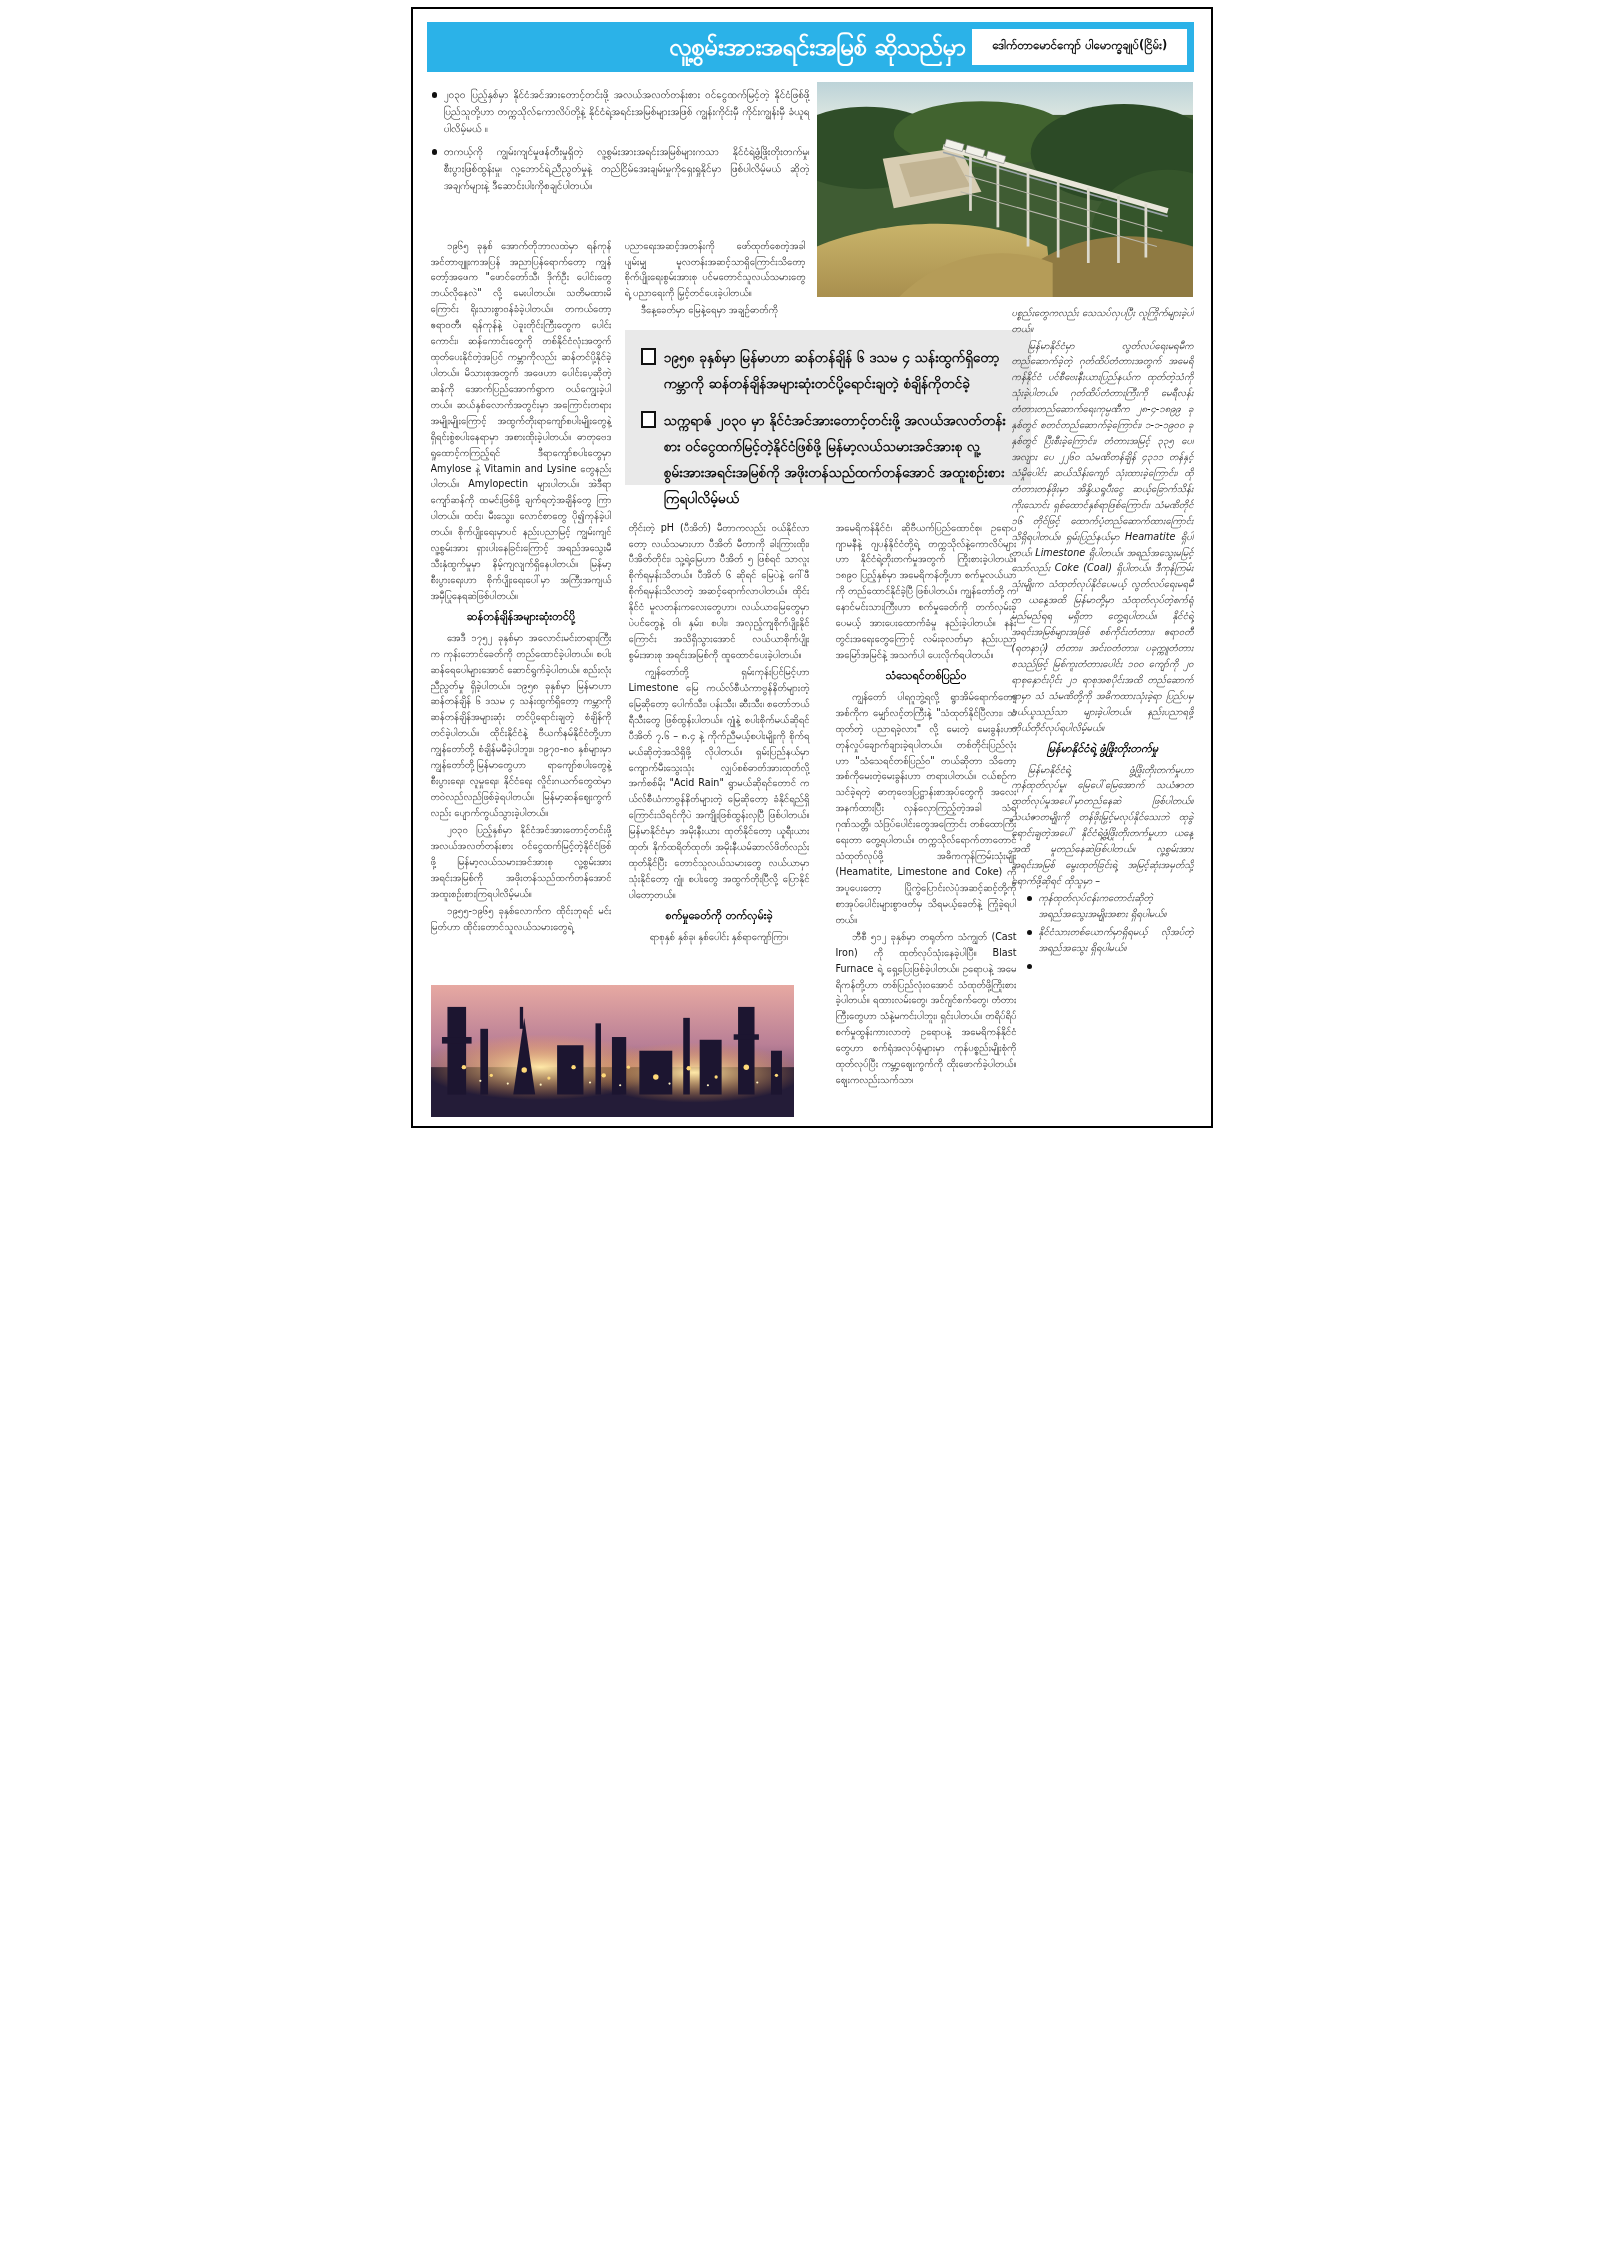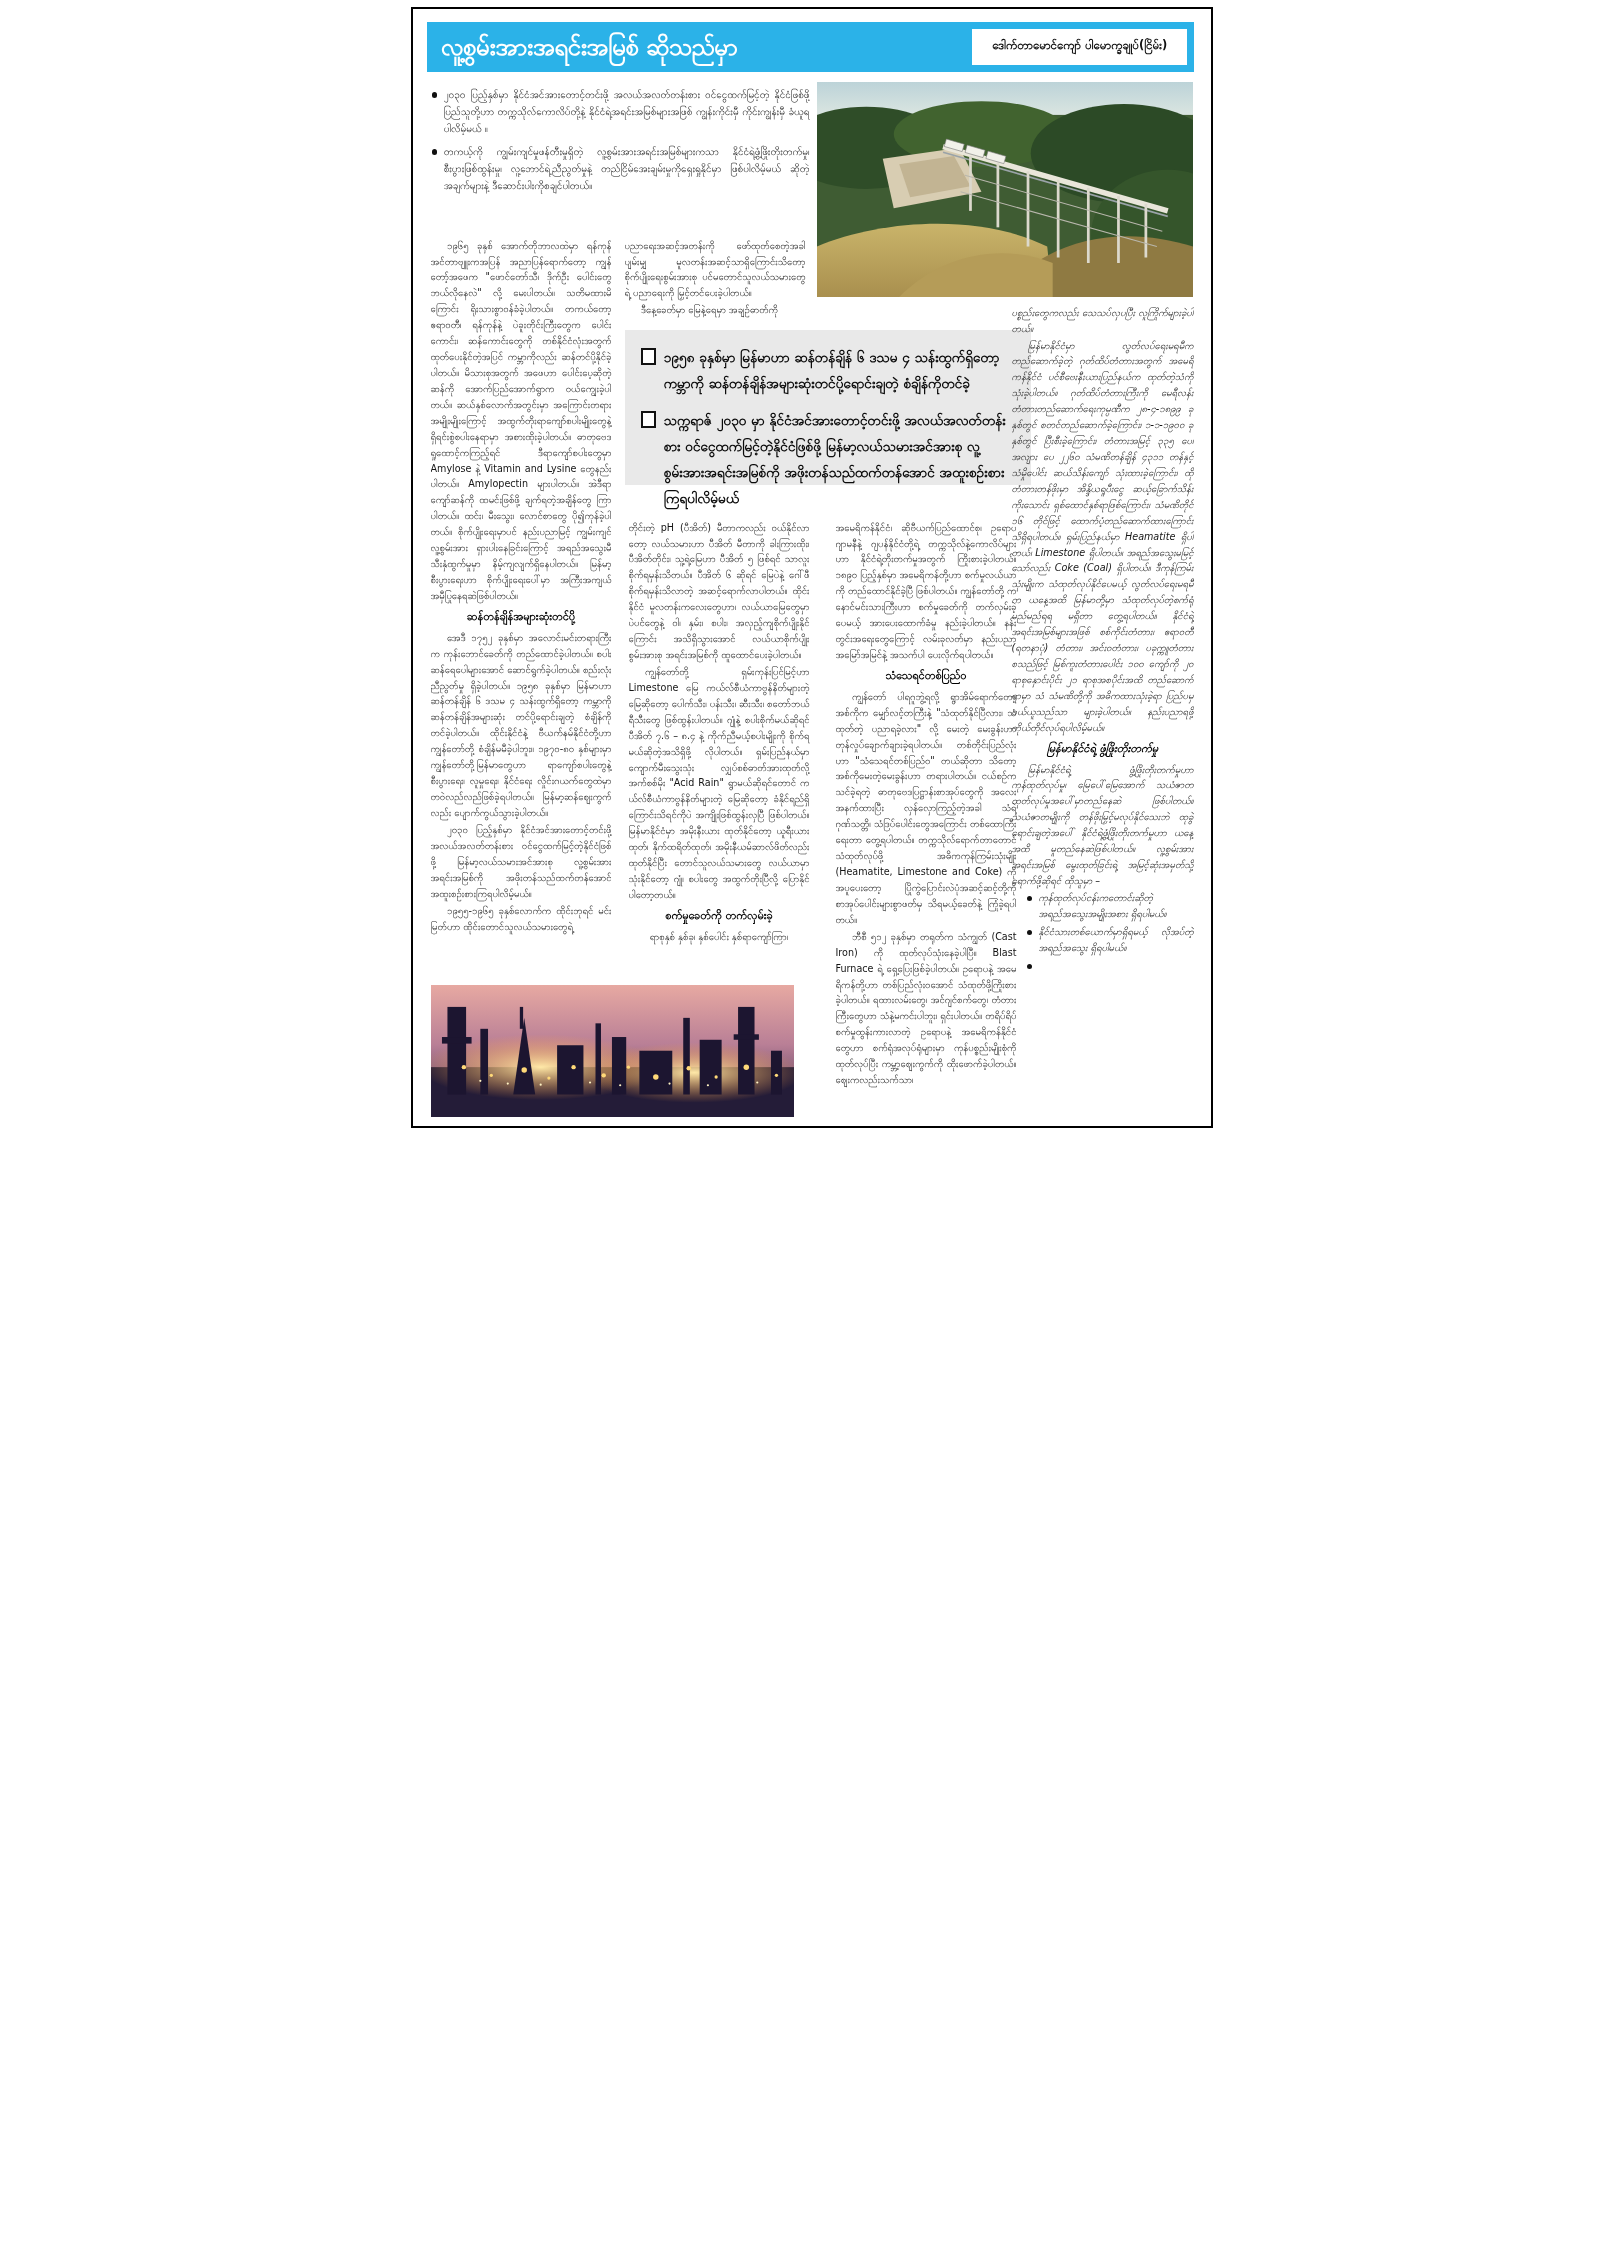--- a/index.html
+++ b/index.html
@@ -1,17 +1,17 @@
 <!DOCTYPE html>
 <html style="font-size:8.8px"><head>
 <meta charset="utf-8">
 <style>
   html,body{margin:0;padding:0;background:#ffffff;font-family:"DejaVu Sans",sans-serif;}
   .page{position:relative;width:798px;height:1117px;margin:6.6px auto;border:2.7px solid #000;background:#fff;overflow:hidden;}
-  .abs{position:absolute;}
+  .abs{position:absolute;justify-content:center;}
   
   .masthead{left:14.3px;top:13px;width:767px;height:50px;background:#2bb2e8;display:flex;align-items:center;}
   .masthead .title{color:#fff;font-weight:bold;font-size:24px;line-height:1.0;padding-left:14.3px;white-space:nowrap;letter-spacing:-0.5px;}
   .byline-box{position:absolute;right:6.6px;top:7.1px;height:36px;background:#fff;display:flex;align-items:center;padding:0 20px;}
   .byline-box .byline{font-weight:bold;font-size:11.5px;color:#111;white-space:nowrap;}
   
   .intro{left:18px;top:77px;width:379px;}
   .intro .item{display:flex;margin-bottom:5.5px;}
   .intro .dot{flex:0 0 5.5px;width:5.5px;height:5.5px;border-radius:50%;background:#111;margin:6.6px 6.6px 0 1.1px;}
   .intro .itxt{font-size:10px;line-height:1.72;text-align:justify;color:#111;}

